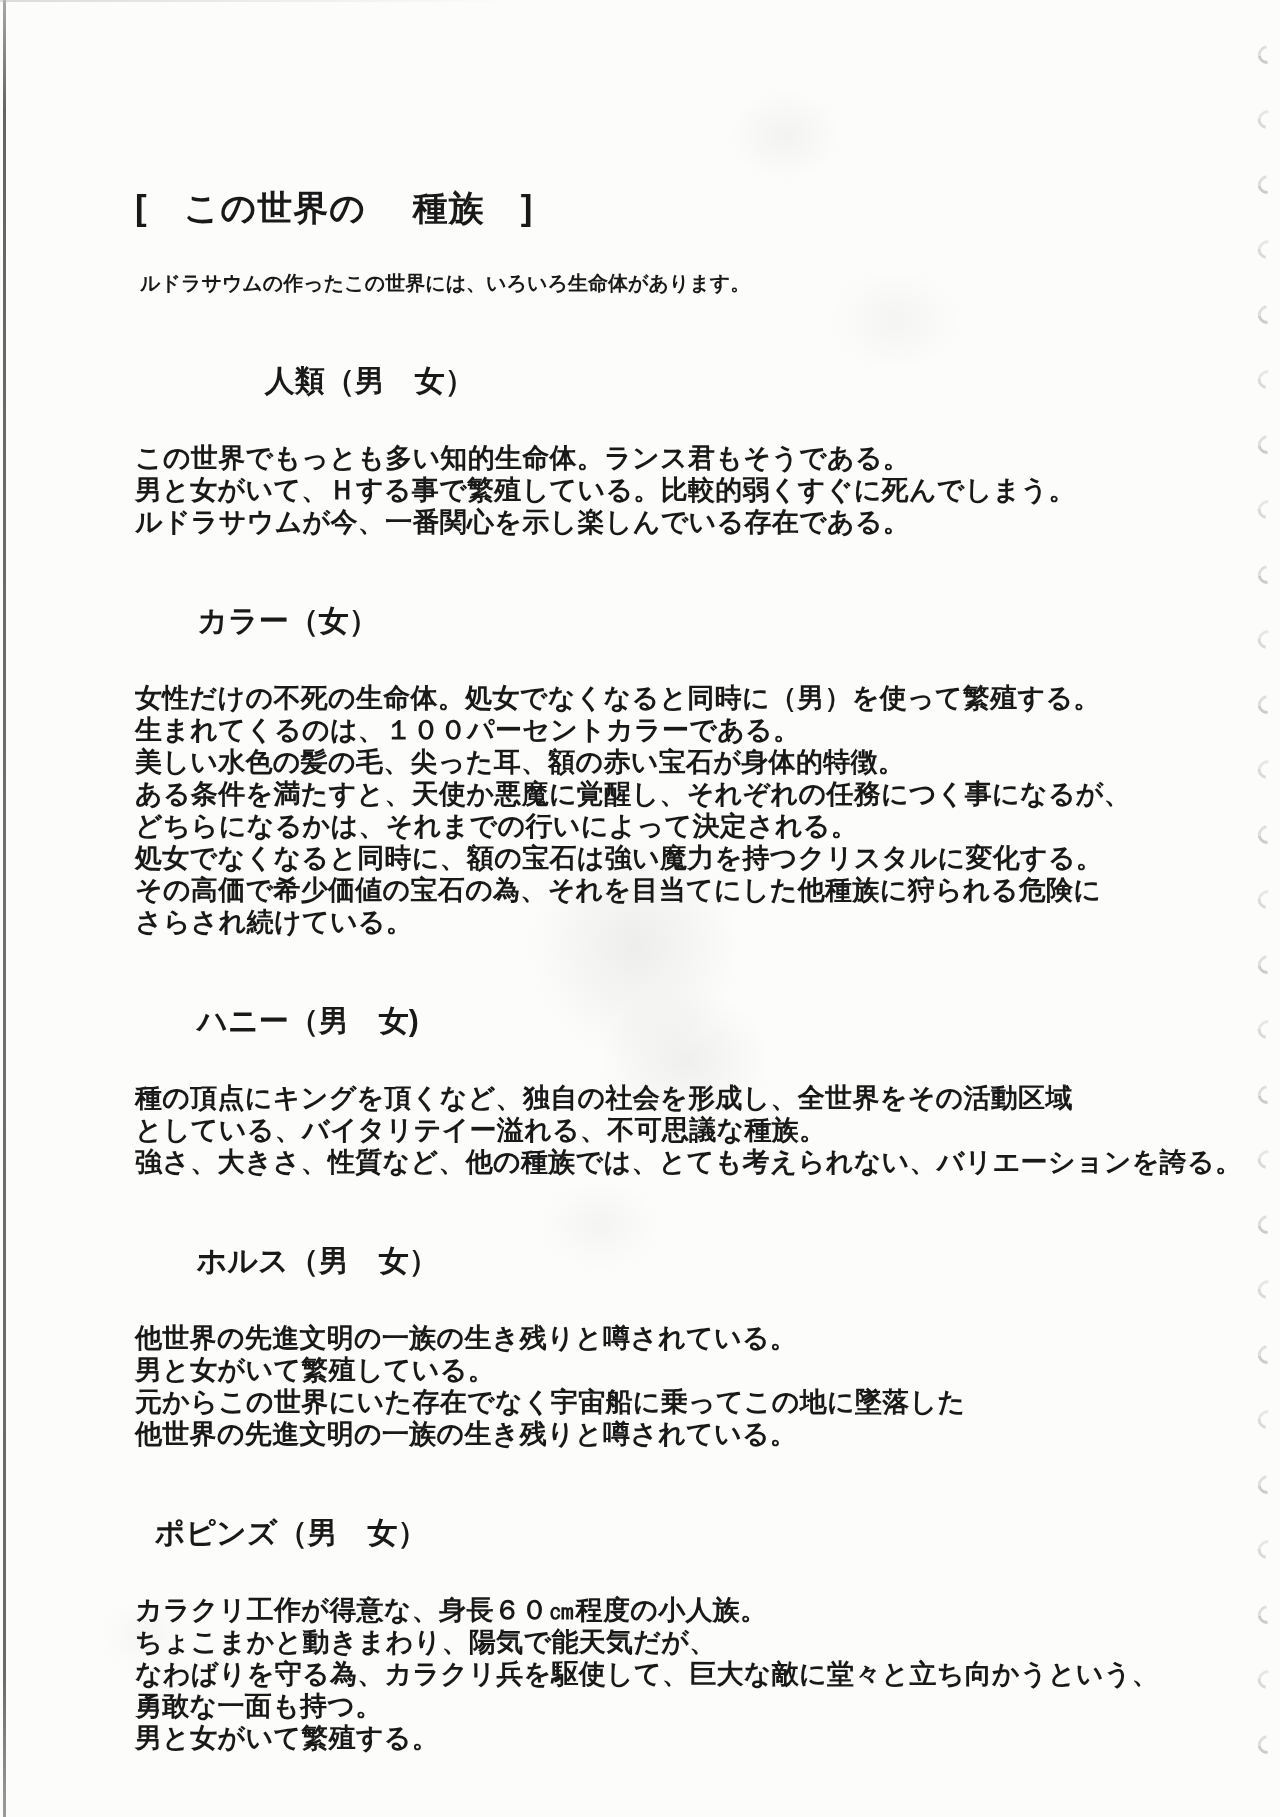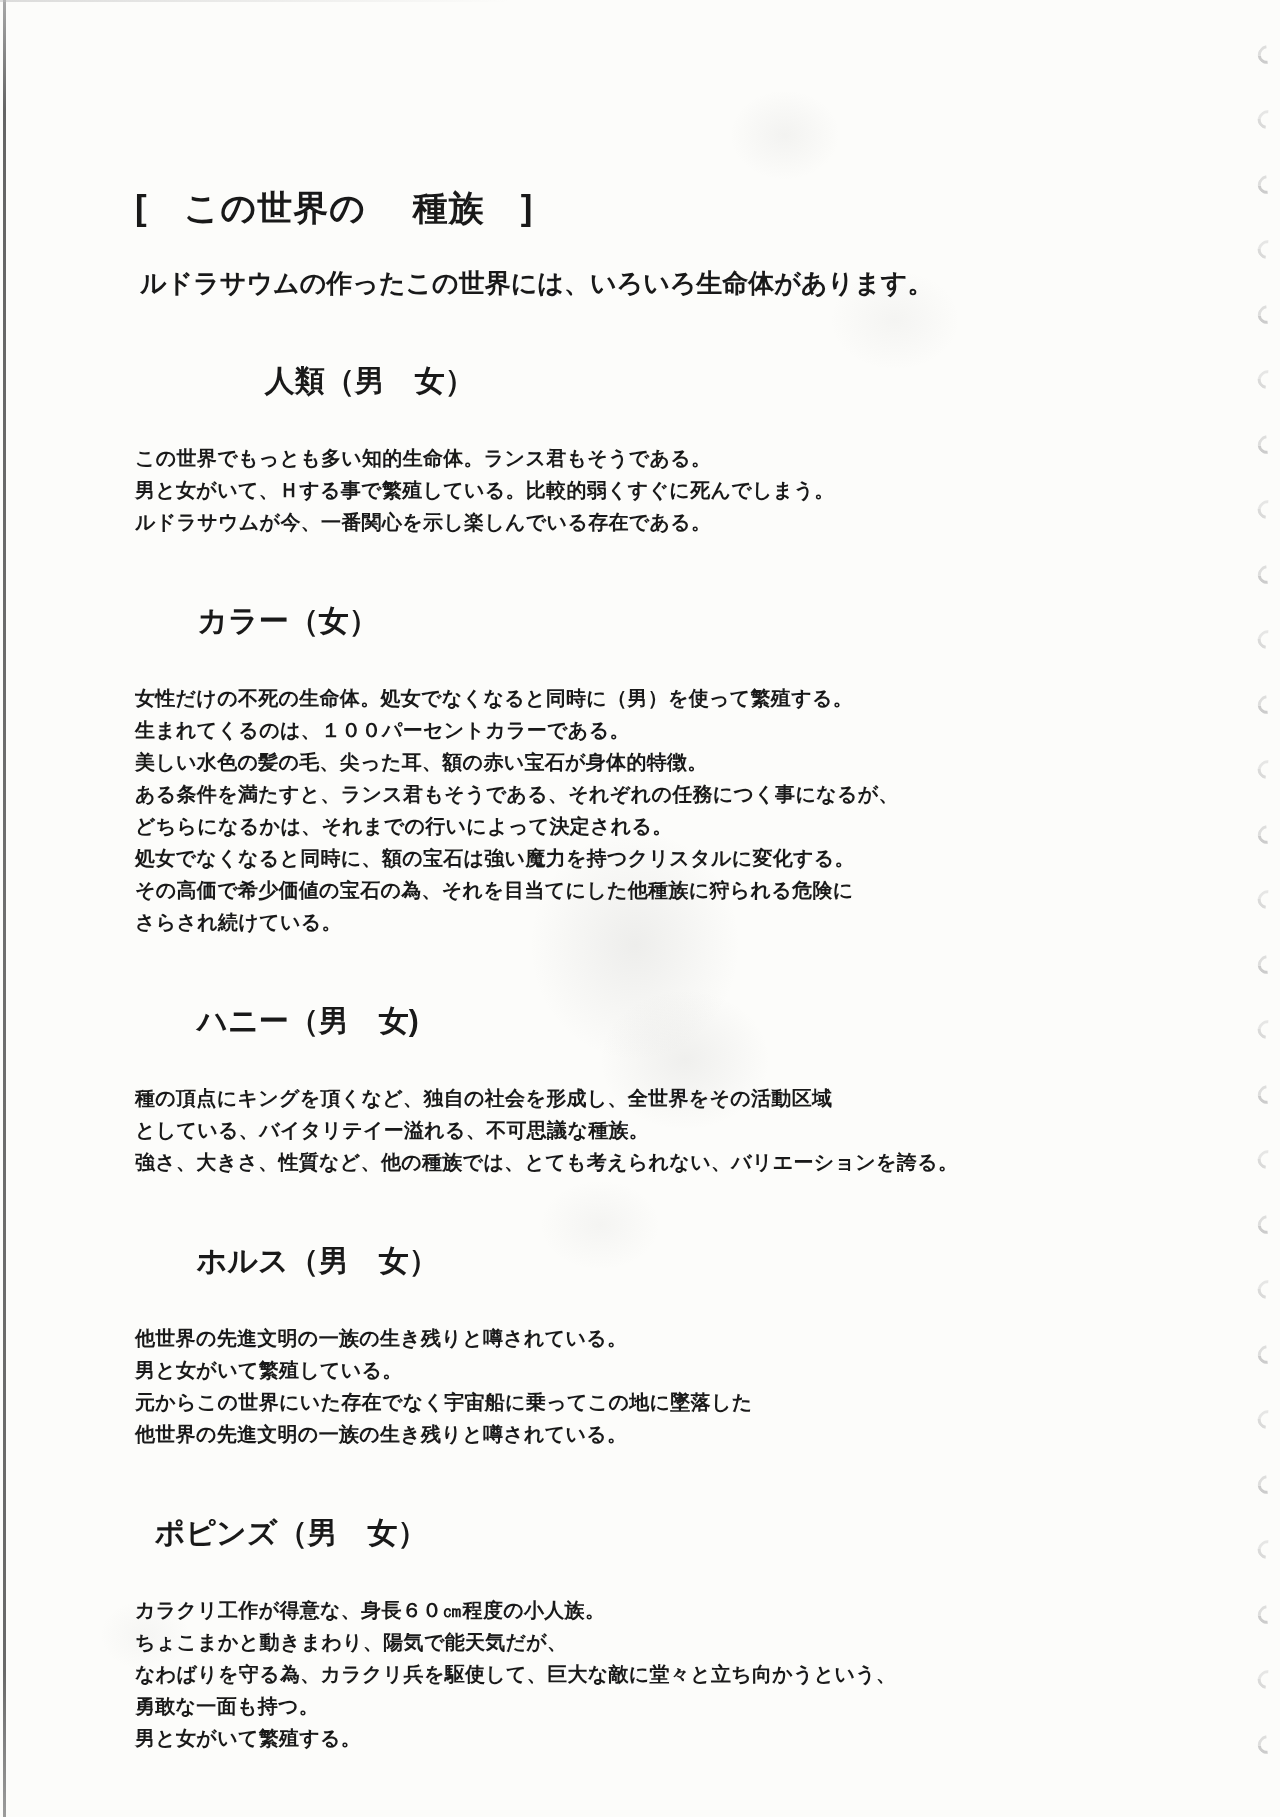--- a/index.html
+++ b/index.html
@@ -73,37 +73,37 @@
   .doc-title {
     margin-left: 135px;
     font-size: 35px;
     line-height: 44px;
     letter-spacing: 1px;
     white-space: pre;
   }
   .intro {
     margin-top: 38px;
     margin-left: 140px;
-    font-size: 26px;
+    font-size: 20px;
     line-height: 30px;
   }
   .section-heading {
     margin: 26px 0 0 88px;
     font-size: 30px;
     line-height: 38px;
     white-space: pre;
   }
   .section:first-of-type .section-heading { margin-top: 22px; }
   .race-name { display: inline-block; text-align: right; }
   .nw-170 { min-width: 170px; }
   .nw-134 { min-width: 134px; }
   .nw-117 { min-width: 117px; }
   .section-body {
     margin: 4px 0 0 135px;
-    font-size: 20px;
+    font-size: 27px;
     line-height: 32px;
     letter-spacing: .3px;
   }
 </style>
 </head>
 <body>
 
 <div class="sheet">
 
   <div class="scan-edge-left"></div>
@@ -164,21 +164,21 @@
     </div>
 
     <div class="section">
       <div class="section-heading">
         <span class="race-name nw-134">カラー</span><span>（女）</span>
       </div>
       <div class="section-body">
         <div>女性だけの不死の生命体。処女でなくなると同時に（男）を使って繁殖する。</div>
         <div>生まれてくるのは、１００パーセントカラーである。</div>
         <div>美しい水色の髪の毛、尖った耳、額の赤い宝石が身体的特徴。</div>
-        <div>ある条件を満たすと、ランス君もそうである、それぞれの任務につく事になるが、</div>
+        <div>ある条件を満たすと、天使か悪魔に覚醒し、それぞれの任務につく事になるが、</div>
         <div>どちらになるかは、それまでの行いによって決定される。</div>
         <div>処女でなくなると同時に、額の宝石は強い魔力を持つクリスタルに変化する。</div>
         <div>その高価で希少価値の宝石の為、それを目当てにした他種族に狩られる危険に</div>
         <div>さらされ続けている。</div>
       </div>
     </div>
 
     <div class="section">
       <div class="section-heading">
         <span class="race-name nw-134">ハニー</span><span>（男　女)</span>

